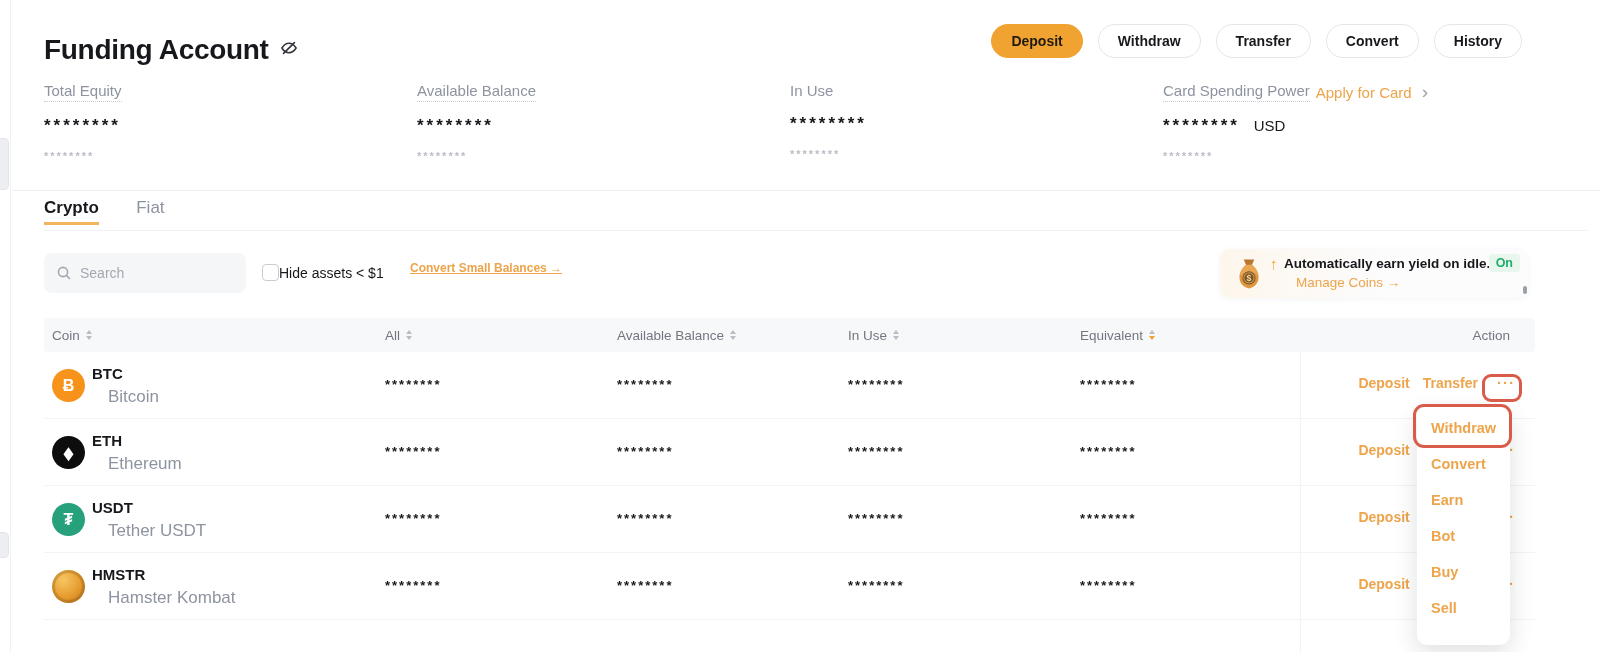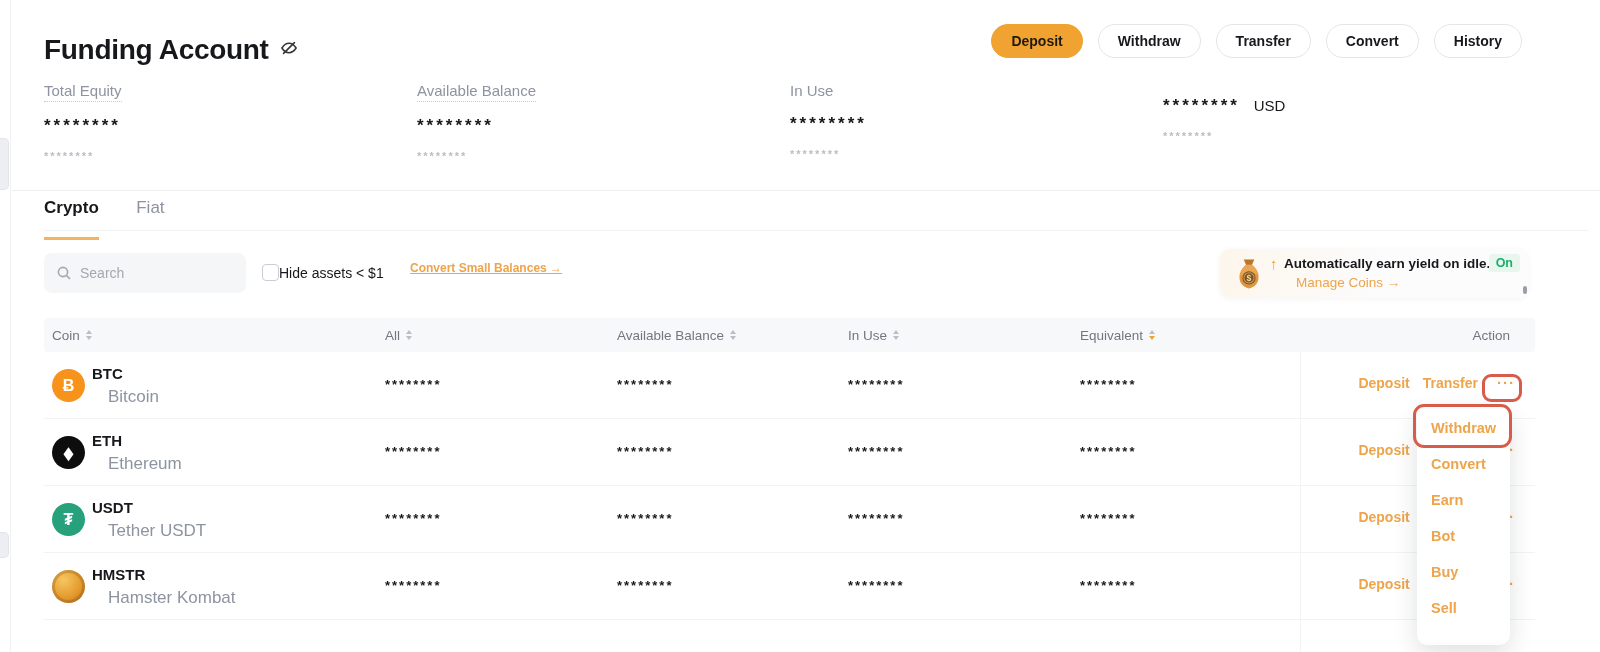--- a/index.html
+++ b/index.html
@@ -32,21 +32,21 @@
   .stat .lbl .chev{color:#9ba0a9;font-size:19px;line-height:10px;margin-left:4px;cursor:pointer;}
   .stat .val{margin-top:14px;font-size:17px;font-weight:700;color:var(--text);letter-spacing:3px;}
   .stat .val .unit{font-size:15px;font-weight:400;letter-spacing:0;margin-left:6px;color:var(--text);}
   .stat .sub{margin-top:14px;font-size:11px;font-weight:700;color:var(--faint);letter-spacing:2px;}
   .s0{left:44px}.s1{left:417px}.s2{left:790px}.s3{left:1163px}
 
   .divider{position:absolute;left:12px;right:0;top:190px;height:1px;background:#eceef1;}
 
   
   .tabbar{position:absolute;left:44px;top:198px;right:12px;height:33px;border-bottom:1px solid #f1f2f5;}
-  .tab{display:inline-block;font-size:17px;cursor:pointer;margin-right:33px;padding-bottom:19px;}
+  .tab{display:inline-block;font-size:17px;cursor:pointer;margin-right:33px;padding-bottom:4px;}
   .tab.active{font-weight:700;color:var(--text);border-bottom:3px solid #f2b45c;}
   .tab.inactive{color:var(--muted);font-weight:500;}
 
   
   .searchbox{position:absolute;left:44px;top:253px;width:202px;height:40px;background:#f5f6f8;border-radius:8px;display:flex;align-items:center;padding:0 12px;gap:8px;}
   .searchbox input{border:none;background:transparent;outline:none;font-size:14px;color:var(--text);width:140px;}
   .searchbox input::placeholder{color:#a3a8b0;}
   .chkrow{position:absolute;left:262px;top:264px;display:flex;align-items:center;gap:0;cursor:pointer;}
   .chk{width:17px;height:17px;border:1.5px solid #c9ccd3;border-radius:4px;background:#fff;}
   .chklbl{font-size:14px;color:var(--text);}
@@ -137,20 +137,25 @@
     <div class="sub">********</div>
   </div>
   <div class="stat s2">
     <span class="lbl">
         <span>In Use</span>
       </span>
     <div class="val">********</div>
     <div class="sub">********</div>
   </div>
   <div class="stat s3">
+    <span class="lbl">
+      <span class="u">Card Spending Power</span>
+      <span class="card-link">Apply for Card</span>
+      <span class="chev">›</span>
+    </span>
     <div class="val">
       <span>********</span>
       <span class="unit">USD</span>
     </div>
     <div class="sub">********</div>
   </div>
 
   <div class="divider"></div>
 
   <div class="tabbar">

